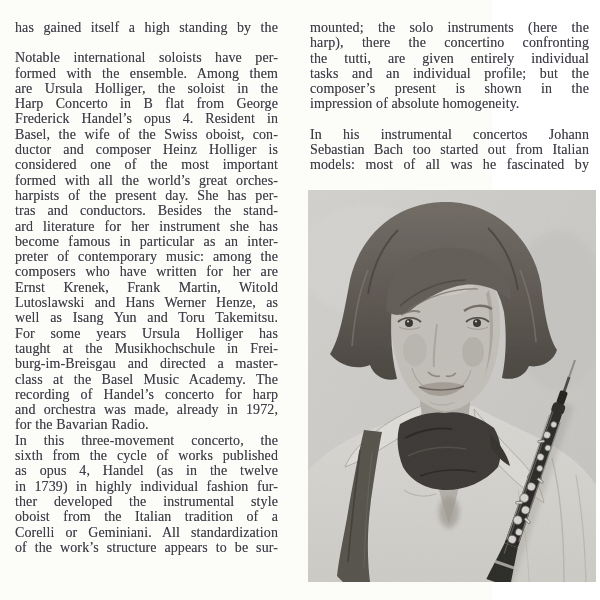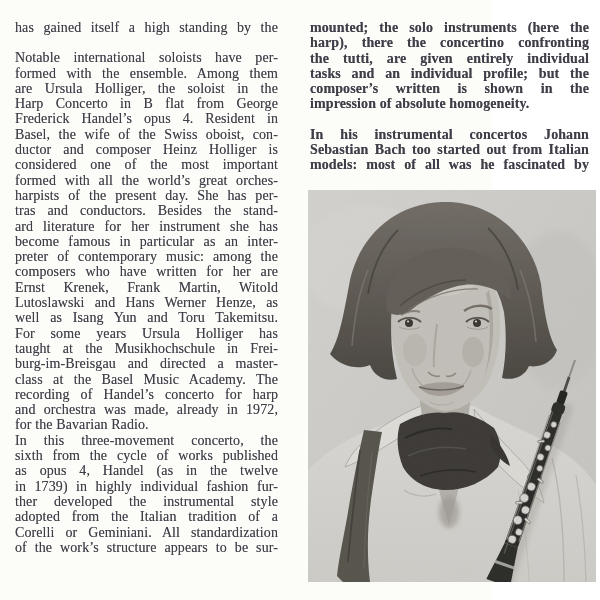--- a/index.html
+++ b/index.html
@@ -16,21 +16,21 @@
 
   .col {
     position: absolute;
     top: 20px;
     font-size: 14px;
     line-height: 15.3px;
     letter-spacing: 0.1px;
     text-shadow: 0 0 0.5px rgba(63,62,72,0.55);
   }
   .col.left  { left: 15px;  width: 263px; }
-  .col.right { left: 310px; width: 279px; font-weight: bold; }
+  .col.right { left: 310px; width: 279px; }
 
   .para { margin: 0; }
   .para.gap { margin-bottom: 15px; }
 
   .line {
     height: 15.3px;
     overflow: hidden;
     text-align: justify;
     text-align-last: justify;
     white-space: nowrap;
@@ -85,33 +85,33 @@
         <div class="line">recording of Handel’s concerto for harp</div>
         <div class="line">and orchestra was made, already in 1972,</div>
         <div class="line last">for the Bavarian Radio.</div>
       </div>
       <div class="para">
         <div class="line">In this three-movement concerto, the</div>
         <div class="line">sixth from the cycle of works published</div>
         <div class="line">as opus 4, Handel (as in the twelve</div>
         <div class="line">in 1739) in highly individual fashion fur-</div>
         <div class="line">ther developed the instrumental style</div>
-        <div class="line">adopted from the Italian tradition of a</div>
+        <div class="line">oboist from the Italian tradition of a</div>
         <div class="line">Corelli or Geminiani. All standardization</div>
         <div class="line">of the work’s structure appears to be sur-</div>
       </div>
     </div>
 
   <div class="col right" id="col-right">
       <div class="para gap">
         <div class="line">mounted; the solo instruments (here the</div>
         <div class="line">harp), there the concertino confronting</div>
         <div class="line">the tutti, are given entirely individual</div>
         <div class="line">tasks and an individual profile; but the</div>
-        <div class="line">composer’s written is shown in the</div>
+        <div class="line">composer’s present is shown in the</div>
         <div class="line last">impression of absolute homogeneity.</div>
       </div>
       <div class="para">
         <div class="line">In his instrumental concertos Johann</div>
         <div class="line">Sebastian Bach too started out from Italian</div>
         <div class="line">models: most of all was he fascinated by</div>
       </div>
     </div>
 
   <figure class="photo" aria-label="Black-and-white portrait photograph of a woman with short feathered dark hair, wearing a light shirt with a dark neckerchief, an oboe propped upright against her shoulder">

